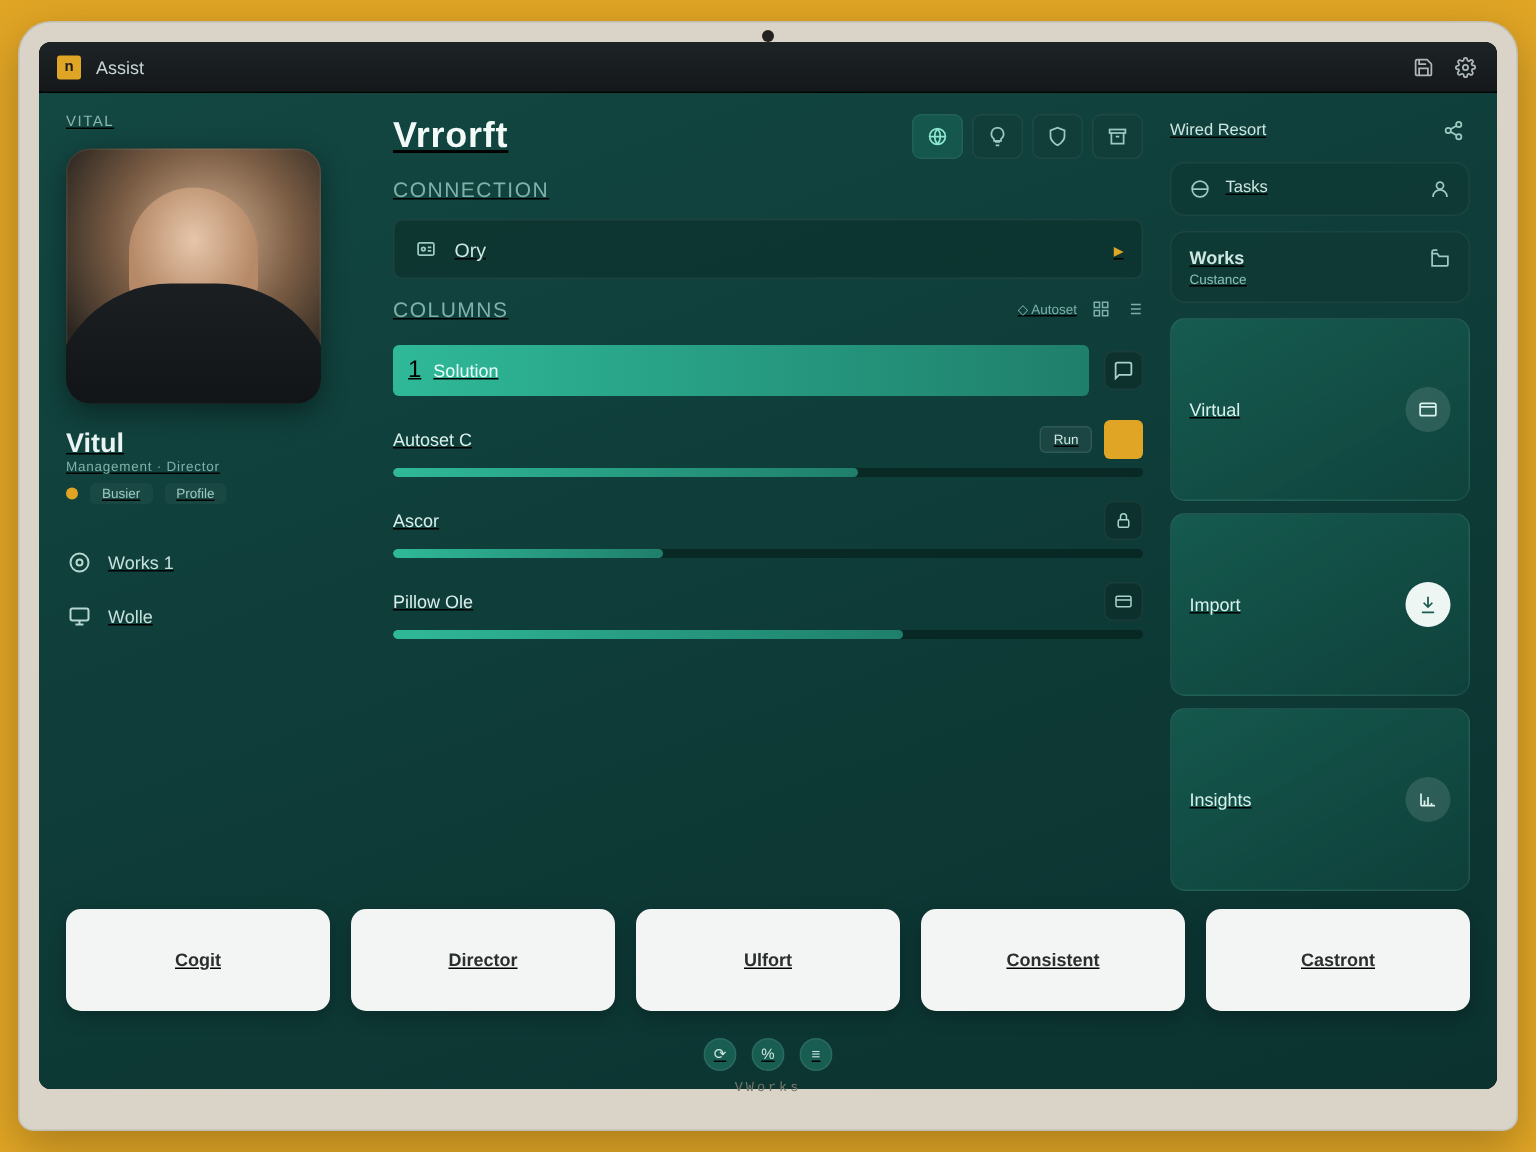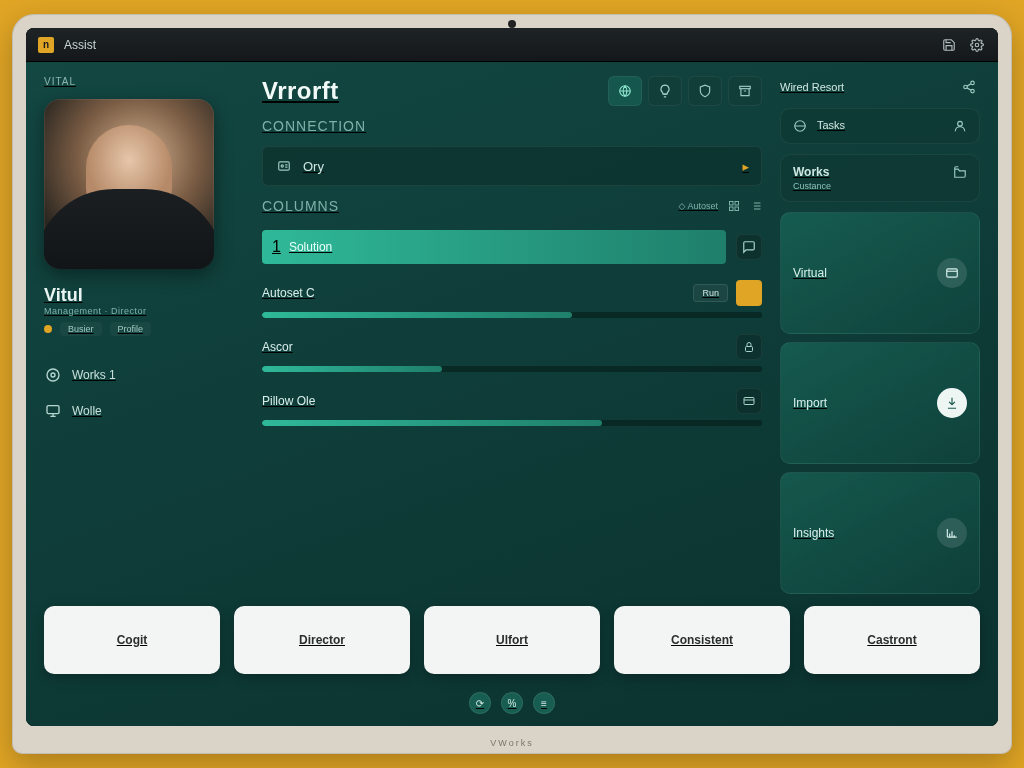--- a/index.html
+++ b/index.html
@@ -2,21 +2,21 @@
 <html><head>
 <meta charset="utf-8">
 <style>
   * { box-sizing: border-box; margin: 0; padding: 0; font-family: -apple-system, BlinkMacSystemFont, "Segoe UI", Arial, sans-serif; }
   html, body { width: 1024px; height: 768px; overflow: hidden; }
   body { background: #e0a525; display: flex; align-items: center; justify-content: center; }
 
   .laptop { width: 1000px; height: 740px; background: #d9d3c8; border-radius: 22px 22px 10px 10px; padding: 14px 14px 28px 14px; position: relative; box-shadow: inset 0 0 0 1px rgba(0,0,0,.1), 0 10px 30px rgba(0,0,0,.25); }
   .cam { position: absolute; top: 6px; left: 50%; transform: translateX(-50%); width: 8px; height: 8px; background: #222; border-radius: 50%; }
   .screen { width: 100%; height: 100%; background: #0f3935; border-radius: 8px; overflow: hidden; display: flex; flex-direction: column; box-shadow: inset 0 0 0 2px #000; }
-  .hinge { position: absolute; bottom: 6px; left: 50%; transform: translateX(-50%); font-size: 9px; letter-spacing: 2px; color: #7a766c; }
+  .hinge { position: absolute; bottom: 24px; left: 50%; transform: translateX(-50%); font-size: 9px; letter-spacing: 2px; color: #7a766c; font-family: Liberation Mono, monospace; }
 
   
   .titlebar { height: 34px; background: linear-gradient(#1e2326,#14181b); display: flex; align-items: center; padding: 0 12px; gap: 10px; color: #c9d6d4; font-size: 12px; border-bottom: 1px solid #000; }
   .title-badge { width: 16px; height: 16px; background: #e0a525; border-radius: 2px; display:flex;align-items:center;justify-content:center;color:#1b1b1b;font-size:10px;font-weight:700; }
   .titlebar .spacer { flex: 1; }
   .title-icn { width: 18px; height: 18px; border-radius: 3px; display:flex; align-items:center; justify-content:center; color:#aeb9b7; }
 
   
   .surface { flex: 1; background: linear-gradient(160deg,#134742,#0e3b37 55%,#0b322f); display: flex; flex-direction: column; padding: 14px 18px 10px 18px; gap: 12px; position: relative; text-decoration: underline; }
   .grid { flex: 1; display: grid; grid-template-columns: 200px 1fr 200px; gap: 18px; min-height: 0; }

